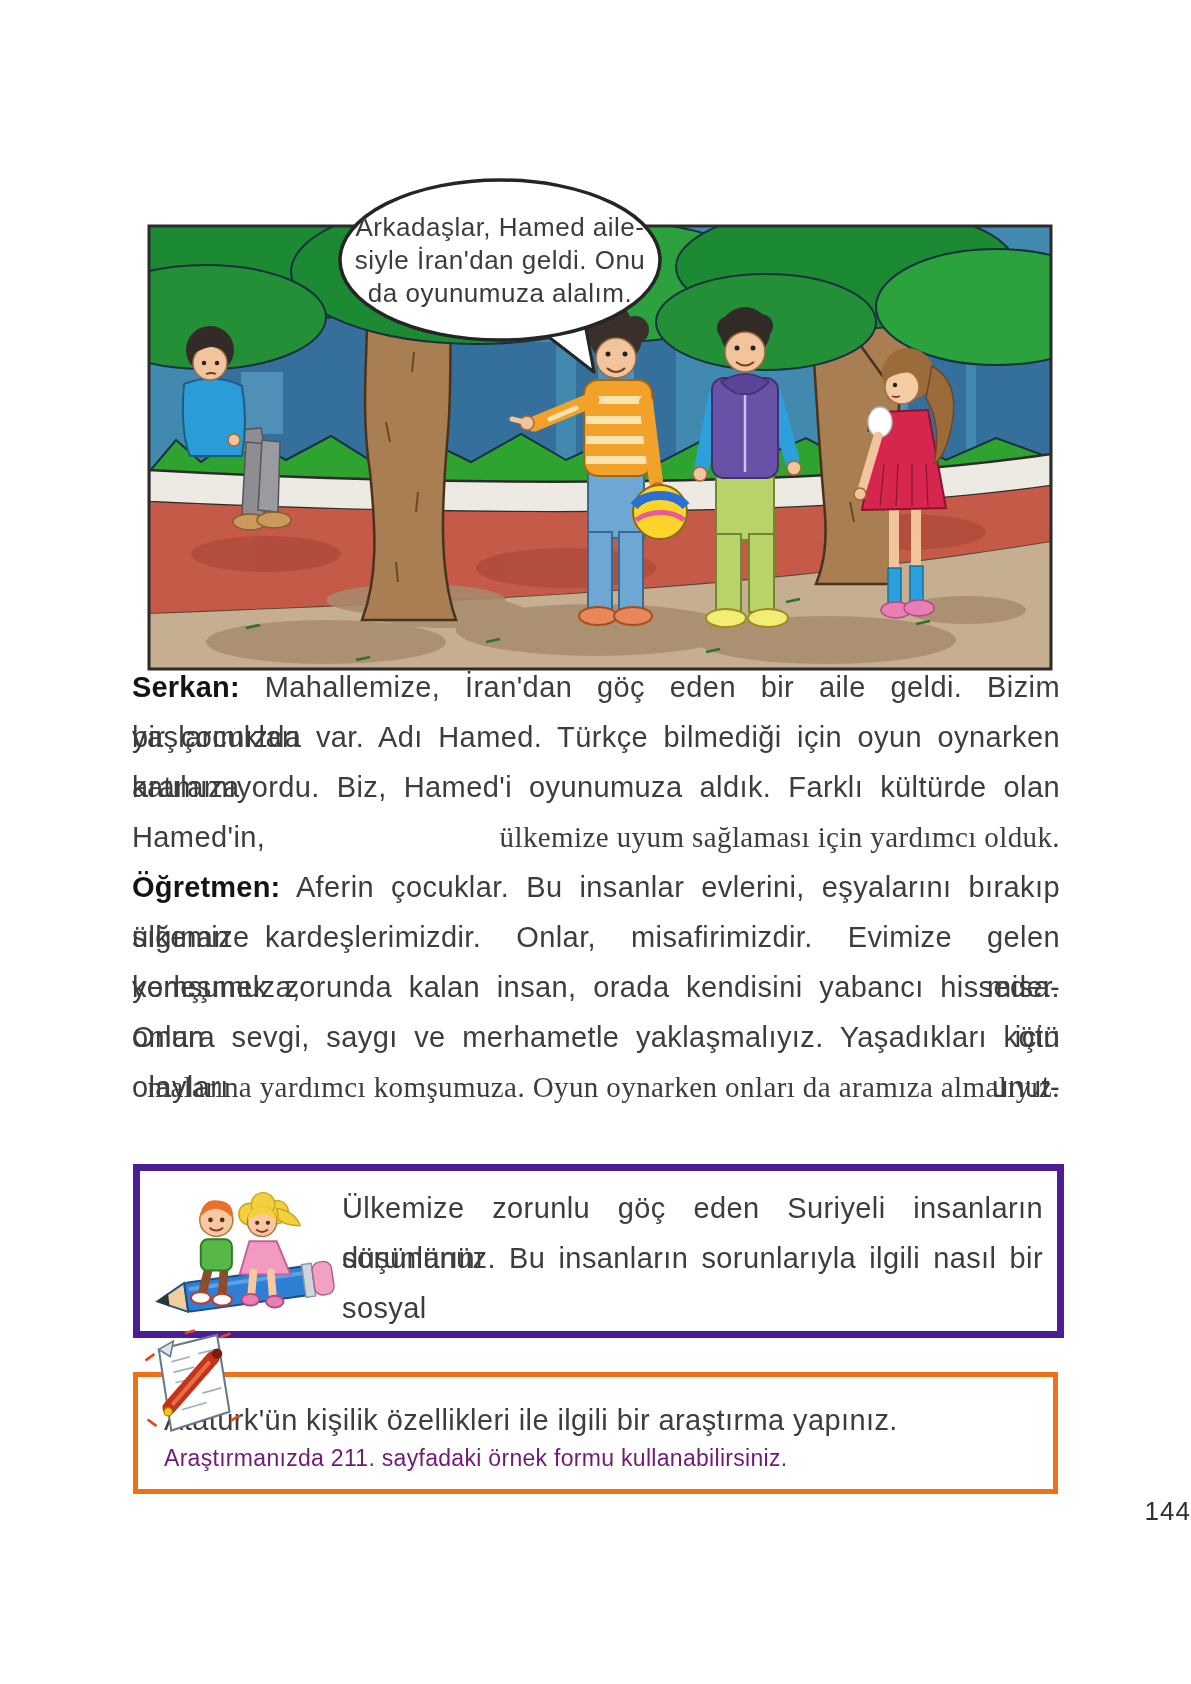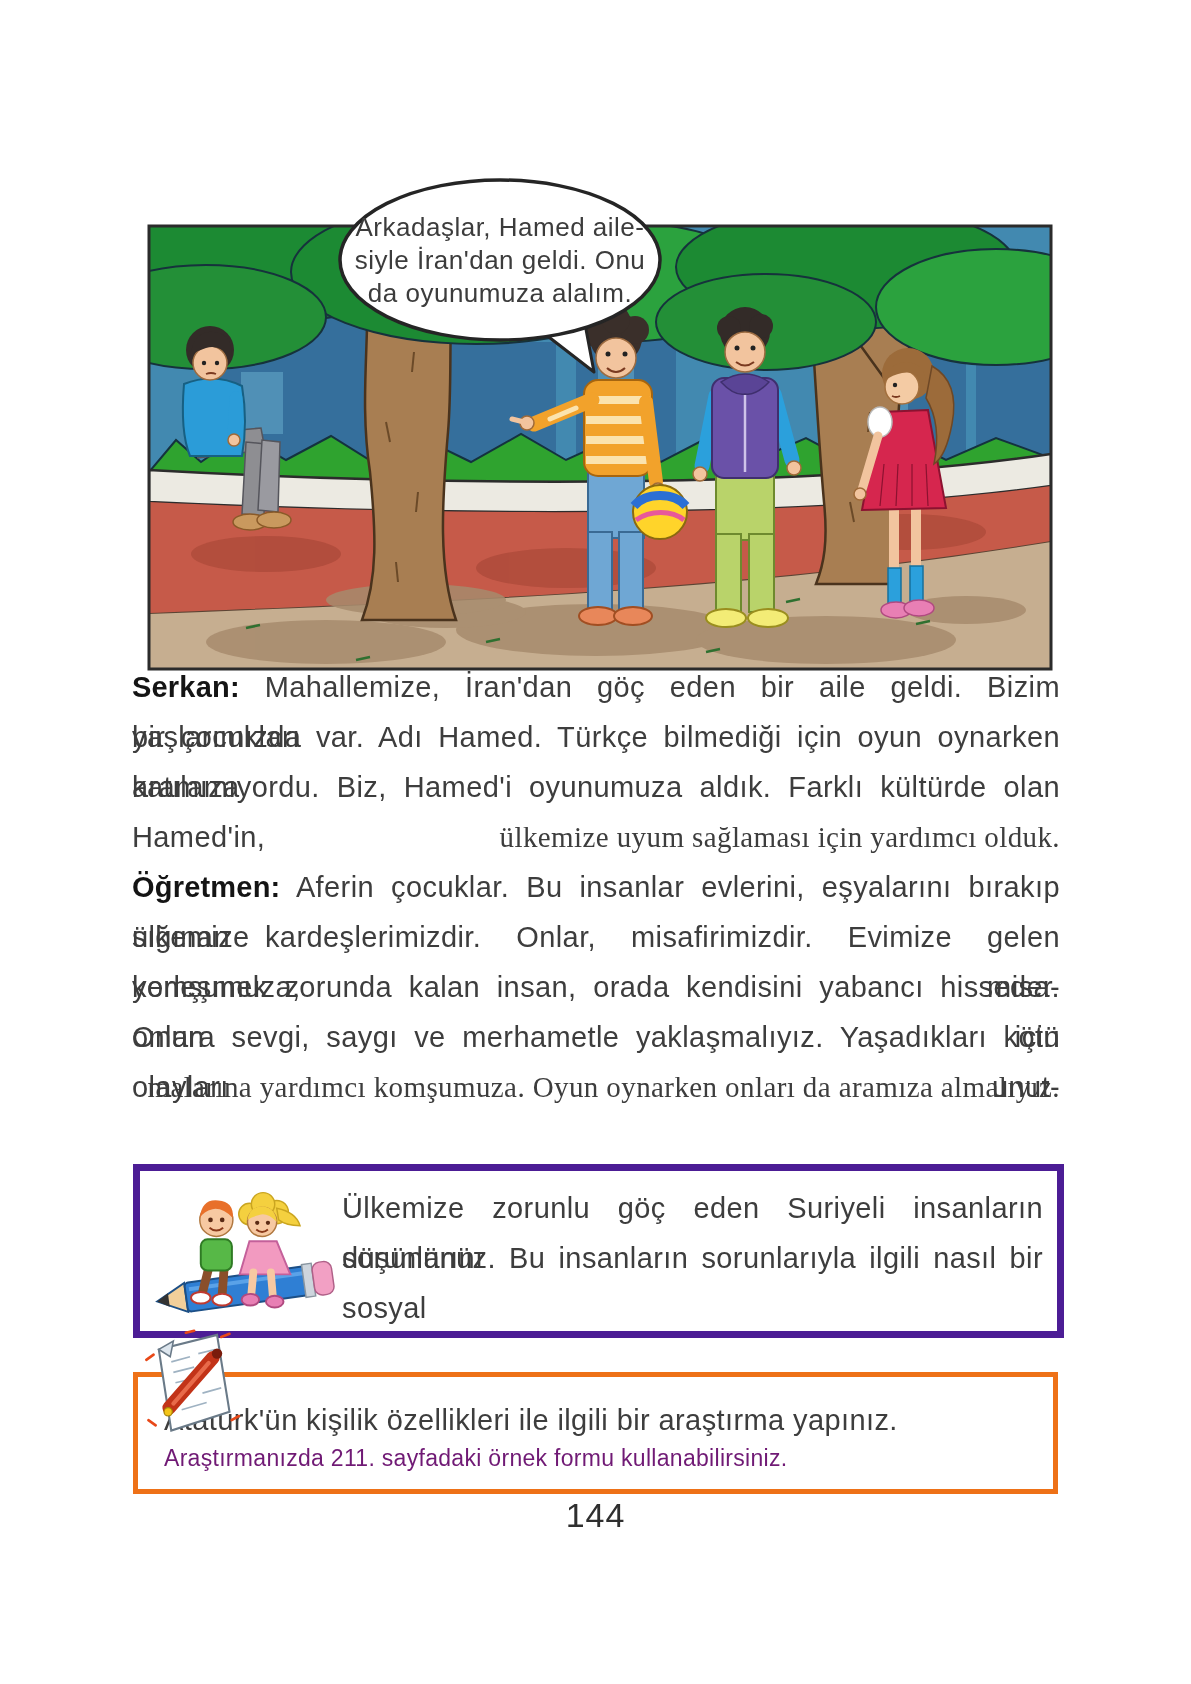--- a/index.html
+++ b/index.html
@@ -17,22 +17,22 @@
   .activity-icon{position:absolute;left:12px;top:8px;width:190px;height:146px;}
   .activity-text{margin-left:202px;margin-right:14px;padding-top:12px;}
   .aline{height:50px;line-height:50px;font-size:29px;letter-spacing:.4px;color:#3d3d3d;}
   .research-box{position:absolute;left:133px;top:1372px;width:915px;height:112px;
                 border:5px solid #ee7117;background:#ffffff;}
   .research-icon{position:absolute;left:0px;top:-52px;width:104px;height:130px;z-index:5;}
   .research-title{padding-left:26px;padding-top:22px;font-size:29px;letter-spacing:.4px;
                   line-height:42px;color:#3d3d3d;white-space:nowrap;}
   .research-subtitle{padding-left:26px;font-size:23px;letter-spacing:.3px;line-height:34px;
                      color:#701a75;white-space:nowrap;}
-  .page-number{position:absolute;left:0;top:1496px;width:100%;text-align:center;
-               font-size:34px;color:#2f2f2f;letter-spacing:1px;}
+  .page-number{position:absolute;left:0;top:1496px;width:100%;text-align:right;
+               font-size:26px;color:#2f2f2f;letter-spacing:1px;}
   svg text{font-family:"Liberation Sans", sans-serif;}
 </style>
 </head>
 <body>
 
 <div id="page">
 
   <div class="scene-wrap">
     <svg width="908" height="500" viewBox="0 0 908 500">
       <defs>

